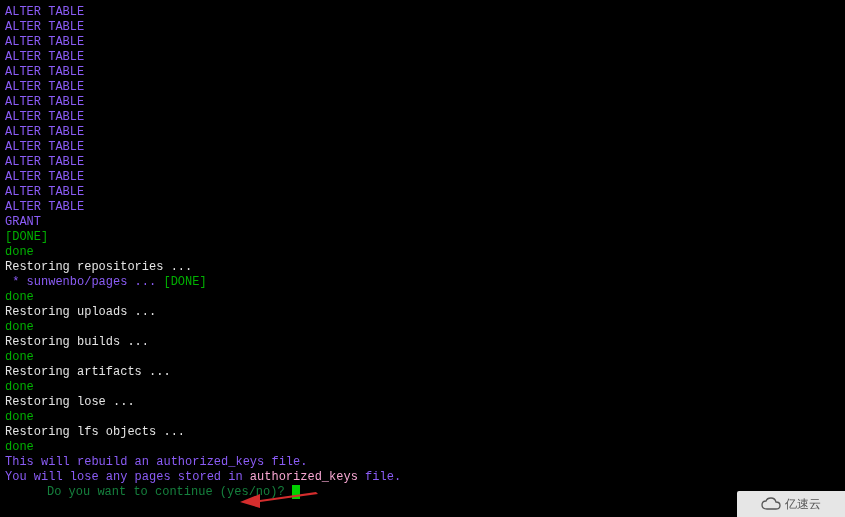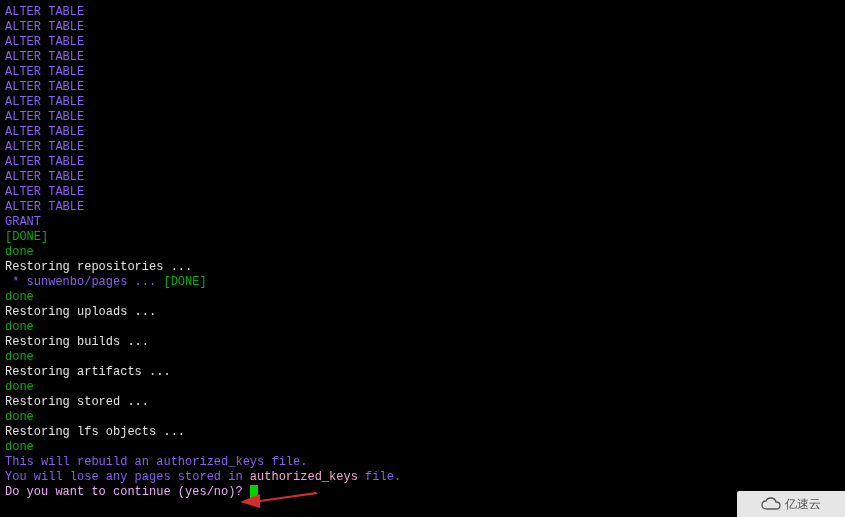--- a/index.html
+++ b/index.html
@@ -12,21 +12,21 @@
       height: 517px;
       position: relative;
       overflow: hidden;
       padding: 5px 5px 0 5px;
     }
     .line { white-space: pre; }
     .white { color: #8b5cf6; }
     .green { color: #00b000; }
     .blue  { color: #e5e5e5; }
     .cyan  { color: #f9a8d4; }
-    .red   { color: #f0abfc; }
+    .red   { color: #15803d; margin-left: 42px; }
     .cursor {
       display: inline-block;
       width: 8px;
       height: 14px;
       background: #00d000;
       vertical-align: text-bottom;
     }
     .arrow-annot {
       position: absolute;
       left: 238px;
@@ -75,21 +75,21 @@
     <div class="line"><span class="green">done</span></div>
     <div class="line"><span class="blue">Restoring repositories ...</span></div>
     <div class="line"><span class="white"> * sunwenbo/pages ... </span><span class="green">[DONE]</span></div>
     <div class="line"><span class="green">done</span></div>
     <div class="line"><span class="blue">Restoring uploads ...</span></div>
     <div class="line"><span class="green">done</span></div>
     <div class="line"><span class="blue">Restoring builds ...</span></div>
     <div class="line"><span class="green">done</span></div>
     <div class="line"><span class="blue">Restoring artifacts ...</span></div>
     <div class="line"><span class="green">done</span></div>
-    <div class="line"><span class="blue">Restoring stored ...</span></div>
+    <div class="line"><span class="blue">Restoring lose ...</span></div>
     <div class="line"><span class="green">done</span></div>
     <div class="line"><span class="blue">Restoring lfs objects ...</span></div>
     <div class="line"><span class="green">done</span></div>
     <div class="line"><span class="white">This will rebuild an authorized_keys file.</span></div>
     <div class="line"><span class="white">You will lose any pages stored in </span><span class="cyan">authorized_keys</span><span class="white"> file.</span></div>
     <div class="line"><span class="red">Do you want to continue (yes/no)?</span><span class="white"> </span><span class="cursor"></span></div>
   </div>
 
 <div class="arrow-annot">
   <svg width="80" height="18" viewBox="0 0 80 18">

